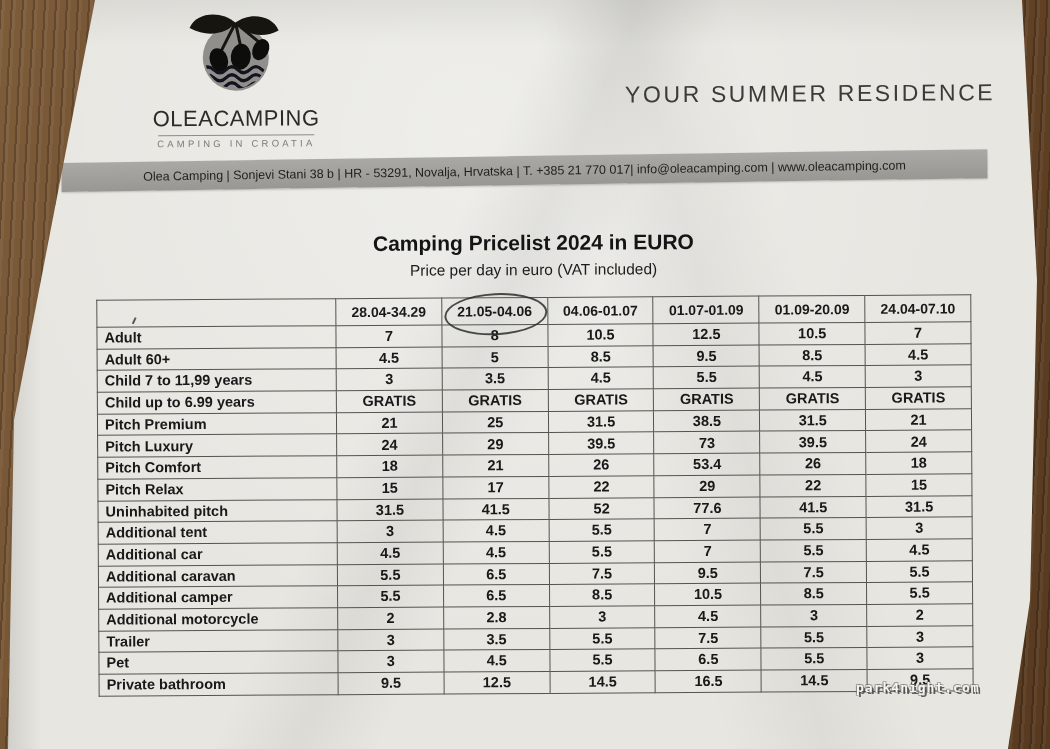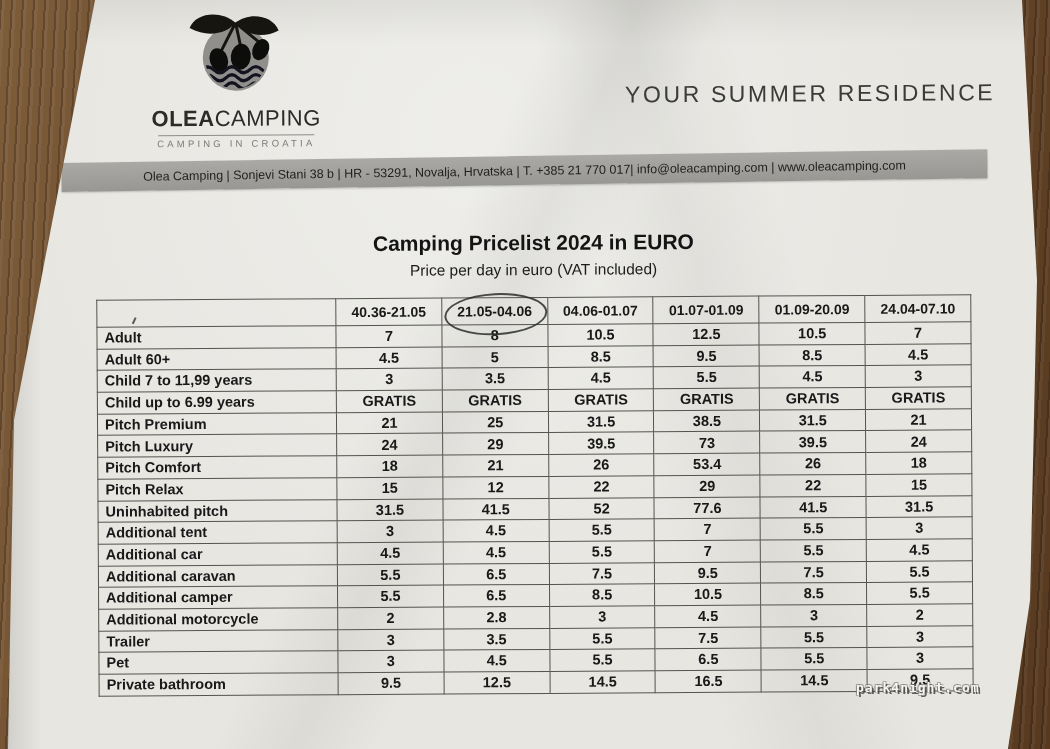--- a/index.html
+++ b/index.html
@@ -24,21 +24,21 @@
       linear-gradient(90deg, rgba(0,0,0,0.12) 0%, transparent 4%),
       #e7e6e1;
     filter:drop-shadow(0 0 7px rgba(0,0,0,0.4));
   }
   .paper-content{position:absolute;inset:0;transform:rotate(-0.35deg);transform-origin:530px 420px;color:#1b1b1b;}
 
   
   .logo{position:absolute;left:150px;top:8px;width:176px;text-align:center;}
   .logo svg{display:block;margin:0 auto;}
   .brandline{font-size:22px;letter-spacing:0.5px;color:#2d2b28;margin-top:-4px;white-space:nowrap;}
-  .b1{font-weight:bold;}
+  .b1{font-weight:normal;}
   .b2{font-weight:normal;}
   .tagline-rule{border-top:1.5px solid #8d8c87;margin:3px 10px 2px 10px;}
   .tagline{font-size:9.5px;letter-spacing:3.2px;color:#7b7a74;white-space:nowrap;}
 
   
   .slogan{position:absolute;left:627px;top:82px;font-size:23px;letter-spacing:2.6px;color:#3b3b39;white-space:nowrap;}
 
   
   .address-bar{position:absolute;left:63px;top:156px;width:926px;height:29px;
     background:linear-gradient(180deg,#aaa9a5,#989793);
@@ -121,21 +121,21 @@
         <span>Olea Camping | Sonjevi Stani 38 b | HR - 53291, Novalja, Hrvatska | T. +385 21 770 017| info@oleacamping.com | www.oleacamping.com</span>
       </div>
 
       <h1 class="title">Camping Pricelist 2024 in EURO</h1>
       <div class="subtitle">Price per day in euro (VAT included)</div>
 
       <table class="pricelist">
         <thead>
           <tr>
               <th><span></span><span class="pen-tick"></span></th>
-              <th><span>40.36-21.05</span></th>
+              <th><span>28.04-34.29</span></th>
               <th><span>21.05-04.06</span><span class="pen-ellipse"></span></th>
               <th><span>04.06-01.07</span></th>
               <th><span>01.07-01.09</span></th>
               <th><span>01.09-20.09</span></th>
               <th><span>24.04-07.10</span></th>
             </tr>
         </thead>
         <tbody>
             <tr>
               <td class="row-label">Adult</td>
@@ -196,21 +196,21 @@
               <td>18</td>
               <td>21</td>
               <td>26</td>
               <td>53.4</td>
               <td>26</td>
               <td>18</td>
             </tr>
             <tr>
               <td class="row-label">Pitch Relax</td>
               <td>15</td>
-              <td>12</td>
+              <td>17</td>
               <td>22</td>
               <td>29</td>
               <td>22</td>
               <td>15</td>
             </tr>
             <tr>
               <td class="row-label">Uninhabited pitch</td>
               <td>31.5</td>
               <td>41.5</td>
               <td>52</td>

